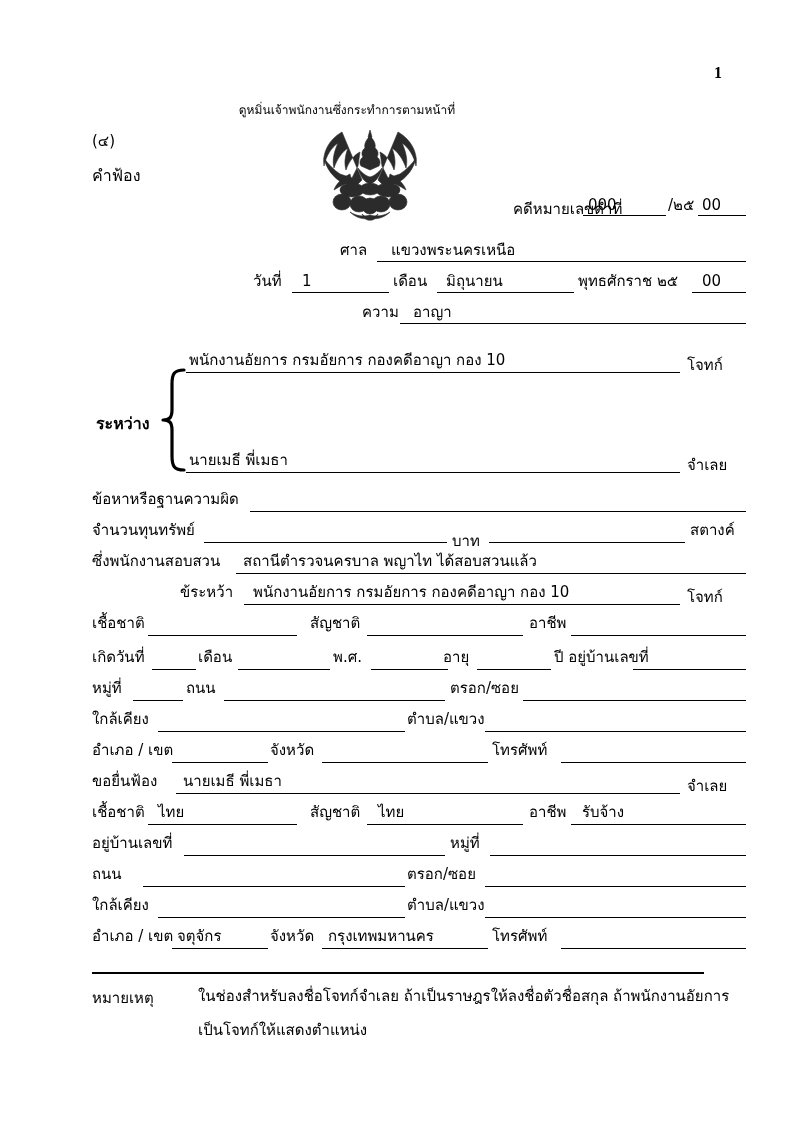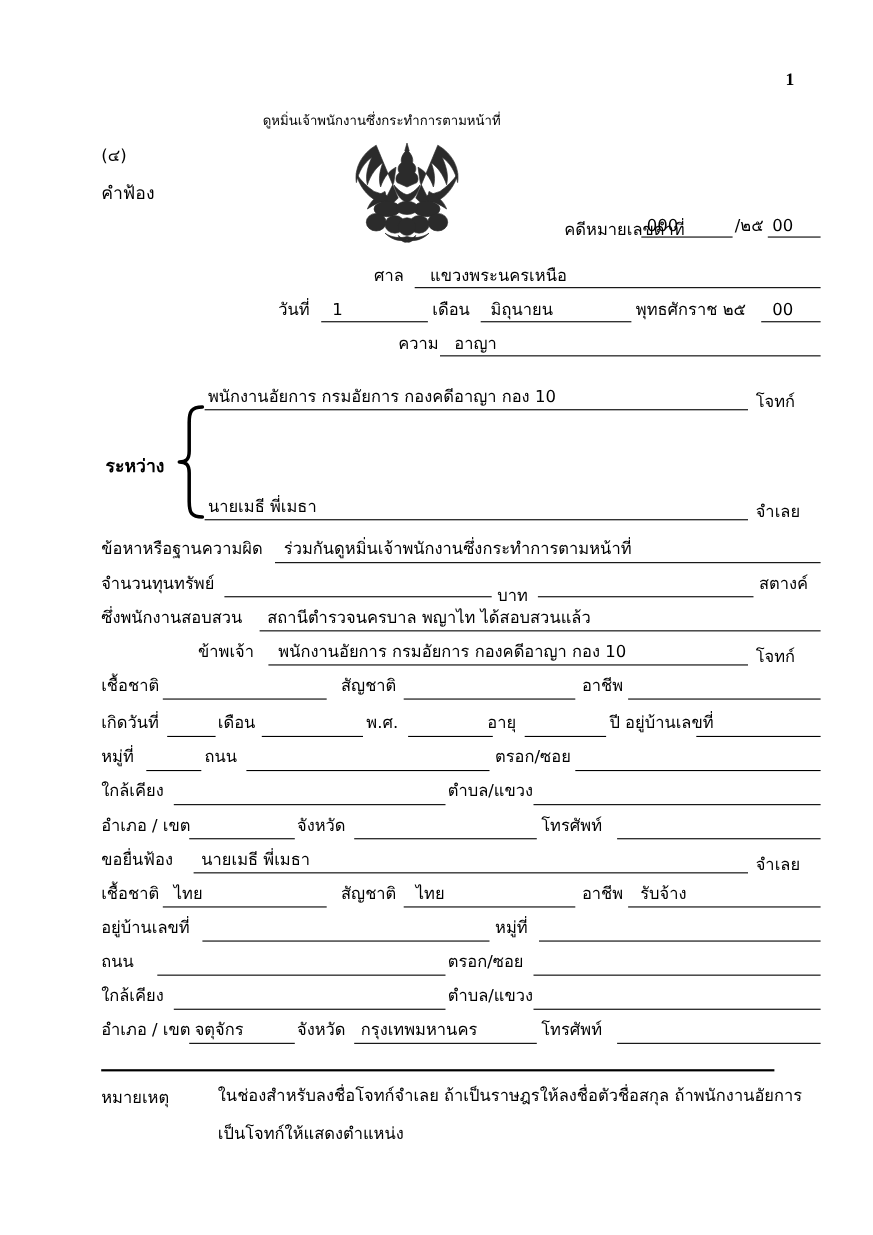--- a/index.html
+++ b/index.html
@@ -184,36 +184,35 @@
 
   <div class="abs val" style="left:189px; top:353px;">พนักงานอัยการ กรมอัยการ กองคดีอาญา กอง 10</div>
   <div class="rule" style="left:186px; top:372px; width:494px;"></div>
   <div class="abs party-caption" style="left:687px; top:353px;">โจทก์</div>
 
   <div class="abs val" style="left:189px; top:453px;">นายเมธี พี่เมธา</div>
   <div class="rule" style="left:186px; top:472px; width:494px;"></div>
   <div class="abs party-caption" style="left:687px; top:453px;">จำเลย</div>
 
   <div class="abs lbl" style="left:92px; top:492px;">ข้อหาหรือฐานความผิด</div>
-  <div class="abs val" style="left:258px; top:492px;">ร่วมกันดูหมิ่นเจ้าพนักงานซึ่งกระทำการตามหน้าที่</div>
   <div class="rule" style="left:250px; top:511px; width:496px;"></div>
 
   <div class="abs lbl" style="left:92px; top:523px;">จำนวนทุนทรัพย์</div>
   <div class="abs val" style="left:210px; top:523px;"></div>
   <div class="rule" style="left:204px; top:542px; width:243px;"></div>
   <div class="abs lbl" style="left:452px; top:534px;">บาท</div>
   <div class="abs val" style="left:494px; top:523px;"></div>
   <div class="rule" style="left:489px; top:542px; width:196px;"></div>
   <div class="abs lbl" style="left:690px; top:523px;">สตางค์</div>
 
   <div class="abs lbl" style="left:92px; top:554px;">ซึ่งพนักงานสอบสวน</div>
   <div class="abs val" style="left:243px; top:554px;">สถานีตำรวจนครบาล พญาไท ได้สอบสวนแล้ว</div>
   <div class="rule" style="left:236px; top:573px; width:510px;"></div>
 
-  <div class="abs lbl" style="left:180px; top:585px;">ข้าพเจ้า</div>
+  <div class="abs lbl" style="left:180px; top:585px;">ข้ระหว้า</div>
   <div class="abs val" style="left:253px; top:585px;">พนักงานอัยการ กรมอัยการ กองคดีอาญา กอง 10</div>
   <div class="rule" style="left:244px; top:604px; width:436px;"></div>
   <div class="abs party-caption" style="left:687px; top:585px;">โจทก์</div>
 
   <div class="abs lbl" style="left:92px; top:616px;">เชื้อชาติ</div>
   <div class="abs val" style="left:155px; top:616px;"></div>
   <div class="rule" style="left:148px; top:635px; width:149px;"></div>
 
   <div class="abs lbl" style="left:310px; top:616px;">สัญชาติ</div>
   <div class="abs val" style="left:374px; top:616px;"></div>

